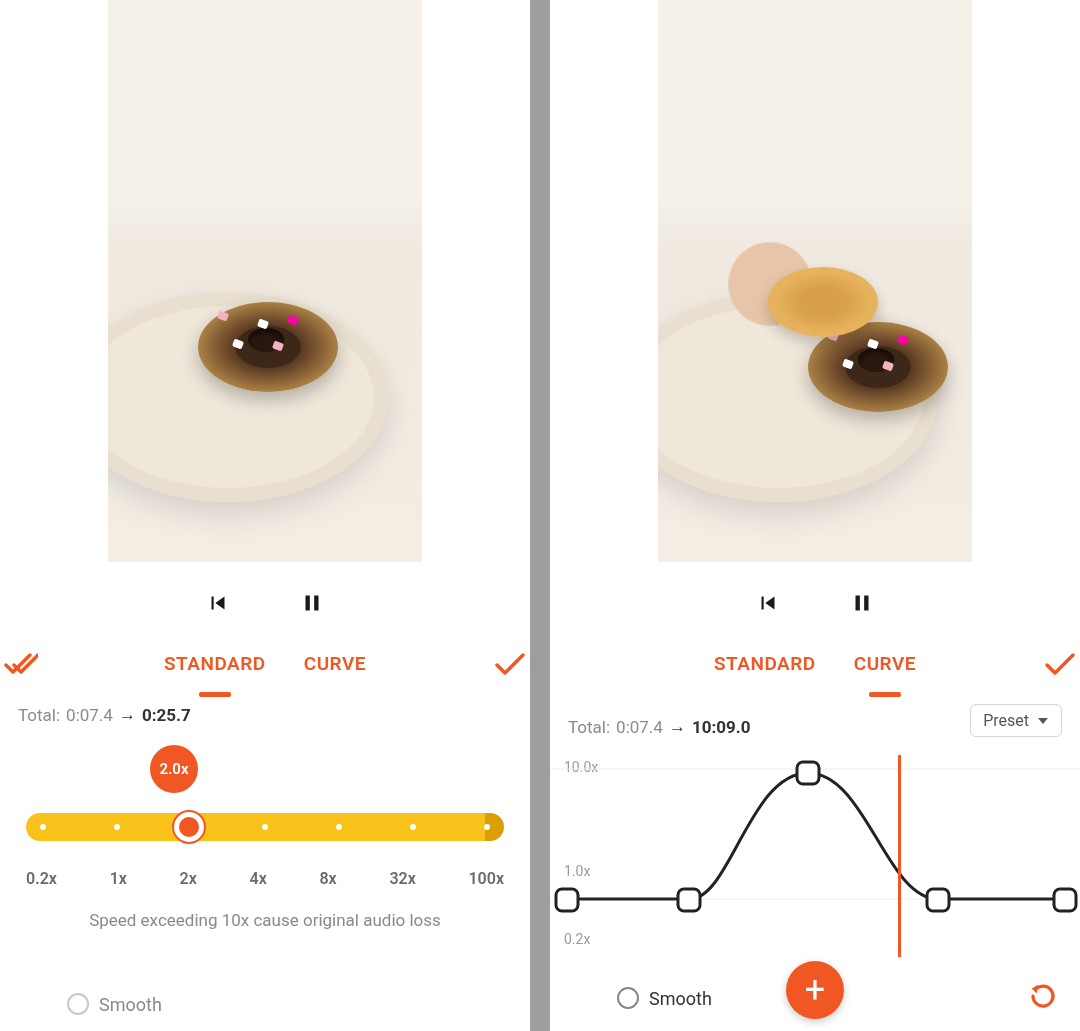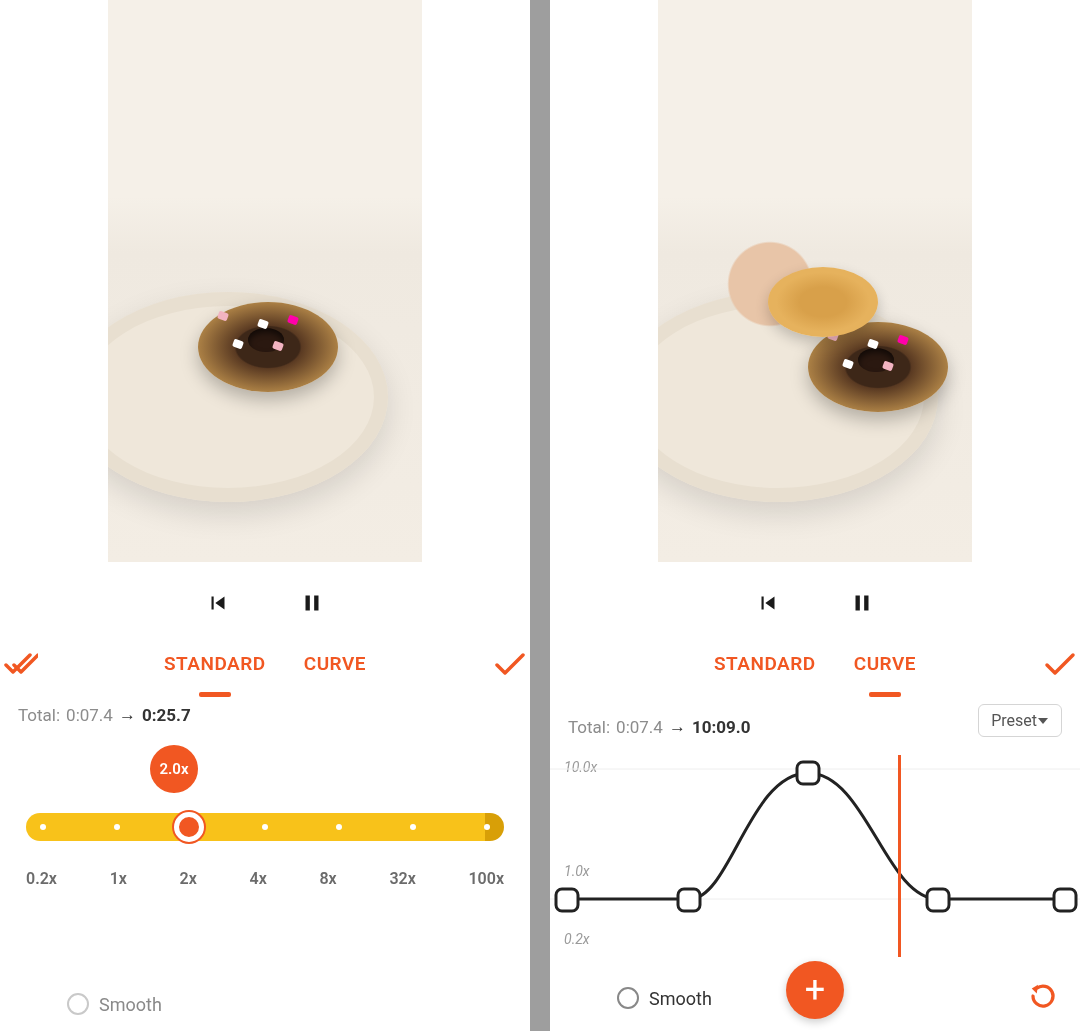--- a/index.html
+++ b/index.html
@@ -111,21 +111,21 @@
   .totals {
     padding: 6px 18px 14px;
     display:flex;align-items:flex-end;gap:6px;
     font-size: 17px;
     color:#8c8c8c;
   }
   .totals .arrow{color:#333;font-weight:700;}
   .totals .out{color:#333;font-weight:700;}
   .totals .preset{
     margin-left:auto;border:1px solid #d5d5d5;border-radius:6px;
-    padding:6px 12px;font-size:16px;color:#555;display:flex;align-items:center;cursor:pointer;
+    padding:6px 12px;font-size:16px;color:#555;display:flex;align-items:center;gap:8px;cursor:pointer;
   }
   
   .slider-wrap{padding:30px 26px 10px;position:relative;}
   .speed-badge{
     position:absolute;top:6px;left:150px;width:48px;height:48px;border-radius:50%;
     background:#f15722;color:#fff;font-size:15px;font-weight:600;
     display:flex;align-items:center;justify-content:center;
   }
   .speed-badge::after{
     content:"";position:absolute;bottom:-6px;left:50%;transform:translateX(-50%);
@@ -141,21 +141,21 @@
     position:absolute;top:50%;left:148px;transform:translate(0,-50%);
     width:30px;height:30px;border-radius:50%;background:#f15722;border:5px solid #fff;
     box-shadow:0 0 0 2px #f15722;
   }
   .slider-labels{display:flex;justify-content:space-between;padding:0 26px;margin-top:18px;font-size:16px;color:#6b6b6b;font-weight:600;}
   .slider-note{text-align:center;color:#8a8a8a;font-size:17px;margin-top:22px;}
   
   .chart{
     margin:4px 0 0;padding:0 12px;position:relative;height:214px;
   }
-  .chart .ylabel{position:absolute;left:14px;font-size:14px;color:#9a9a9a;font-style:italic;}
+  .chart .ylabel{position:absolute;left:14px;font-size:14px;color:#9a9a9a;}
   .chart svg{position:absolute;top:0;left:0;}
   .chart .playhead{position:absolute;top:0;bottom:12px;width:3px;background:#f15722;left:348px;}
   .fab{
     position:absolute;bottom:12px;left:50%;transform:translateX(-50%);
     width:58px;height:58px;border-radius:50%;background:#f15722;
     display:flex;align-items:center;justify-content:center;color:#fff;font-size:36px;cursor:pointer;
     box-shadow:0 3px 8px rgba(0,0,0,0.2);
   }
   .bottom-row{
     position:absolute;bottom:16px;left:0;right:0;padding:0 22px;
@@ -243,20 +243,21 @@
   </div>
   <div class="slider-labels">
     <span>0.2x</span>
     <span>1x</span>
     <span>2x</span>
     <span>4x</span>
     <span>8x</span>
     <span>32x</span>
     <span>100x</span>
   </div>
+  <div class="slider-note">Speed exceeding 10x cause original audio loss</div>
 
   <div class="bottom-row">
     <label class="smooth">
       <span class="ring"></span>
       <span>Smooth</span>
     </label>
   </div>
 </div>
 
 <div class="gap"></div>

